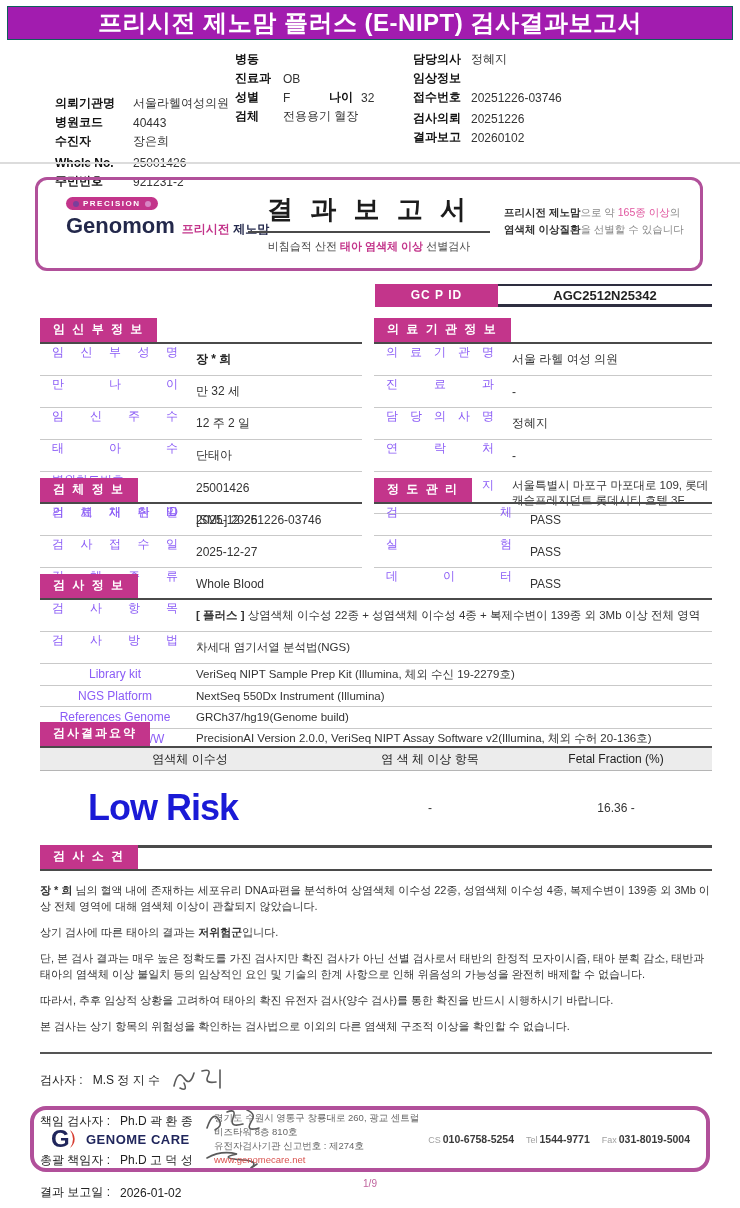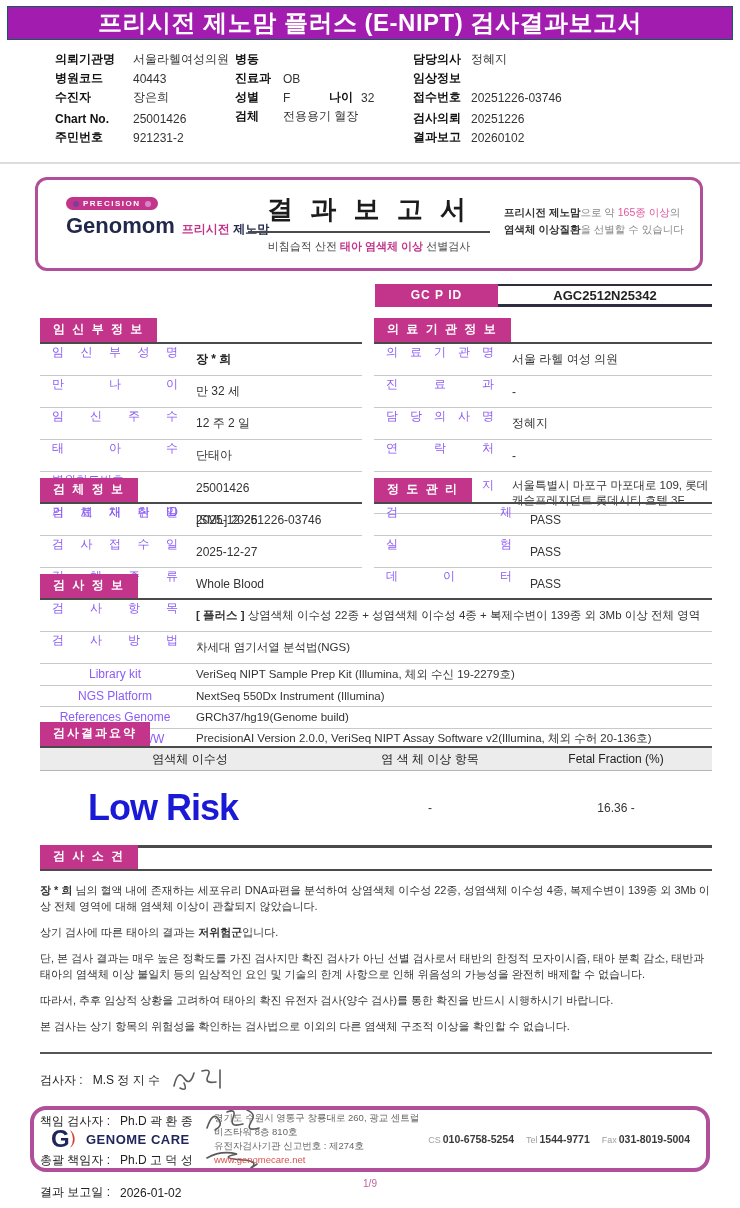--- a/index.html
+++ b/index.html
@@ -10,21 +10,21 @@
   .title-bar{
     position:absolute;top:6px;left:7px;width:726px;height:34px;box-sizing:border-box;
     background:#a21caf;border:1px solid #0e5f5a;color:#fff;
     font-size:24px;font-weight:bold;text-align:center;line-height:32px;letter-spacing:.5px;
   }
   
   .ph{position:absolute;top:50px;font-size:12px;}
   .ph .row{display:flex;height:19px;align-items:center;}
   .ph .lbl{font-weight:bold;color:#111;flex:none;}
   .ph .val{color:#333;}
-  #ph-col1{left:55px;width:180px;} #ph-col1 .lbl{width:78px;}
+  #ph-col1{left:55px;width:180px;margin-top:44px;} #ph-col1 .lbl{width:78px;}
   #ph-col2{left:235px;width:176px;} #ph-col2 .lbl{width:48px;}
   #ph-col3{left:413px;width:305px;} #ph-col3 .lbl{width:58px;}
   .divider{position:absolute;top:162px;left:0;width:740px;border-top:2px solid #dcdcdc;}
 
   
   .banner{position:absolute;top:177px;left:35px;width:662px;height:88px;border:3px solid #b1509a;border-radius:12px;}
   .banner-logo{position:absolute;left:28px;top:17px;}
   .badge{display:flex;align-items:center;gap:4px;background:#c3358b;border-radius:8px;padding:2px 7px;width:fit-content;}
   .badge .dot{width:6px;height:6px;border-radius:50%;}
   .badge .dot.l{background:#7a3f9b;} .badge .dot.r{background:#d786c5;}
@@ -110,21 +110,21 @@
     </div>
   <div class="row">
       <span class="lbl">병원코드</span>
       <span class="val">40443</span>
     </div>
   <div class="row">
       <span class="lbl">수진자</span>
       <span class="val">장은희</span>
     </div>
   <div class="row" style="margin-top:2px;">
-      <span class="lbl">Chart No.</span>
+      <span class="lbl">Whole No.</span>
       <span class="val">25001426</span>
     </div>
   <div class="row">
       <span class="lbl">주민번호</span>
       <span class="val">921231-2</span>
     </div>
 </div>
 <div class="ph" id="ph-col2">
   <div class="row">
       <span class="lbl">병동</span>

